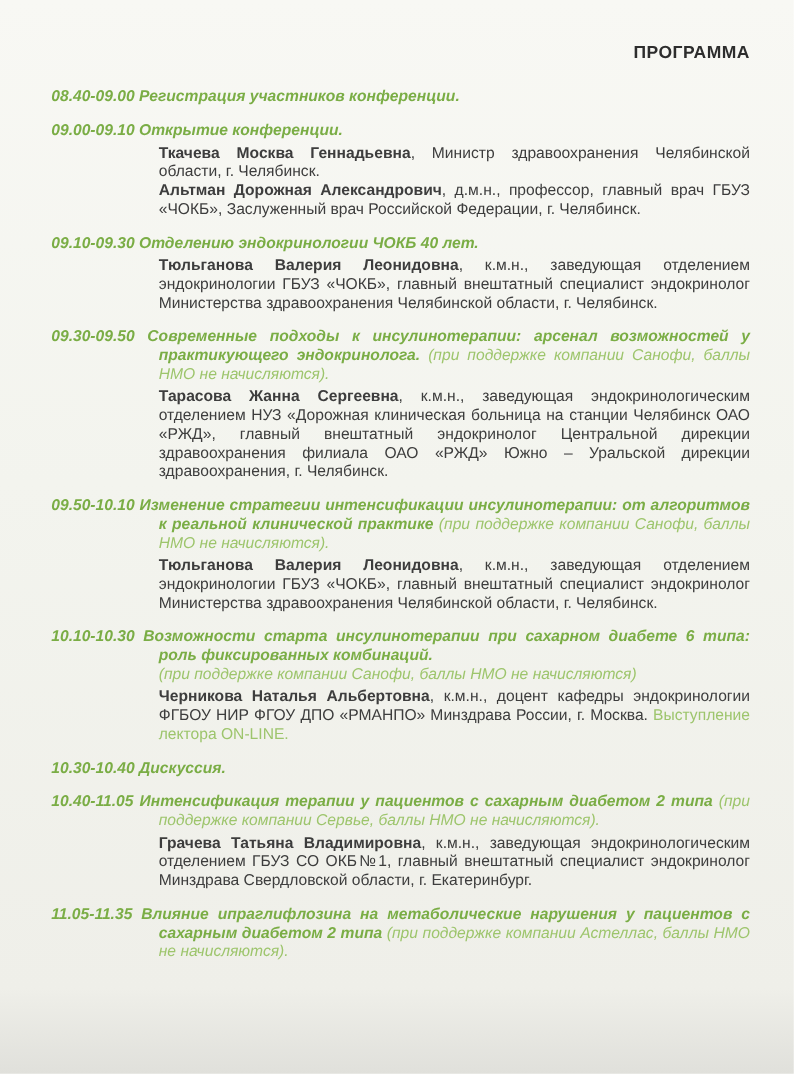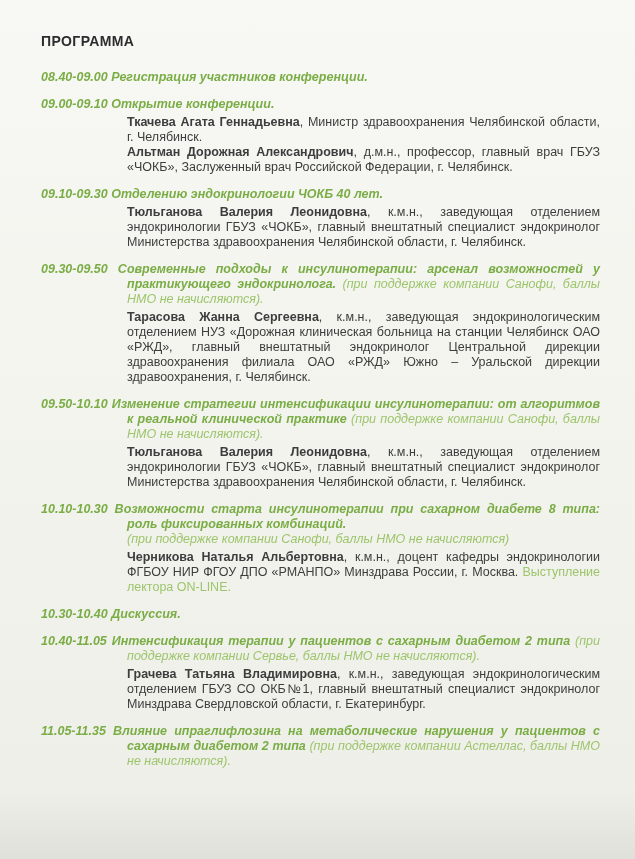--- a/index.html
+++ b/index.html
@@ -17,21 +17,21 @@
       var(--bg-low, #efefe9) 92%,
       var(--bg-bottom, #e0e0db) 100%);
   }
   main.page { padding: 33px 35px 0 41px; box-sizing: border-box; }
   h1.page-title {
     margin: 0 0 21px 0;
     font-size: 14px;
     line-height: 16px;
     font-weight: bold;
     letter-spacing: 0.4px;
-    text-align: left;
+    text-align: right;
     color: var(--title-ink, #2d2d2d);
   }
   .item { margin: 0 0 12px 0; }
   .item-title {
     margin: 0 0 0 86px;
     text-indent: -86px;
     text-align: justify;
     font-style: italic;
   }
   .speakers { margin: 3px 0 0 86px; }
@@ -49,21 +49,21 @@
   <h1 class="page-title">ПРОГРАММА</h1>
   <section id="schedule">
   <article class="item">
     <p class="item-title"><span class="time">08.40-09.00</span> <span class="run accent-bold">Регистрация участников конференции.</span></p>
 
   </article>
 
   <article class="item">
     <p class="item-title"><span class="time">09.00-09.10</span> <span class="run accent-bold">Открытие конференции.</span></p>
     <div class="speakers">
-          <p class="speaker"><span class="run name">Ткачева Агата Геннадьевна</span><span class="run body">, Министр здравоохранения Челябинской области, г. Челябинск.</span></p>
+          <p class="speaker"><span class="run name">Ткачева Москва Геннадьевна</span><span class="run body">, Министр здравоохранения Челябинской области, г. Челябинск.</span></p>
           <p class="speaker"><span class="run name">Альтман Дорожная Александрович</span><span class="run body">, д.м.н., профессор, главный врач ГБУЗ «ЧОКБ», Заслуженный врач Российской Федерации, г. Челябинск.</span></p>
         </div>
   </article>
 
   <article class="item">
     <p class="item-title"><span class="time">09.10-09.30</span> <span class="run accent-bold">Отделению эндокринологии ЧОКБ 40 лет.</span></p>
     <div class="speakers">
           <p class="speaker"><span class="run name">Тюльганова Валерия Леонидовна</span><span class="run body">, к.м.н., заведующая отделением эндокринологии ГБУЗ «ЧОКБ», главный внештатный специалист эндокринолог Министерства здравоохранения Челябинской области, г. Челябинск.</span></p>
         </div>
   </article>
@@ -76,21 +76,21 @@
   </article>
 
   <article class="item">
     <p class="item-title"><span class="time">09.50-10.10</span> <span class="run accent-bold">Изменение стратегии интенсификации инсулинотерапии: от алгоритмов к реальной клинической практике </span><span class="run accent">(при поддержке компании Санофи, баллы НМО не начисляются).</span></p>
     <div class="speakers">
           <p class="speaker"><span class="run name">Тюльганова Валерия Леонидовна</span><span class="run body">, к.м.н., заведующая отделением эндокринологии ГБУЗ «ЧОКБ», главный внештатный специалист эндокринолог Министерства здравоохранения Челябинской области, г. Челябинск.</span></p>
         </div>
   </article>
 
   <article class="item">
-    <p class="item-title"><span class="time">10.10-10.30</span> <span class="run accent-bold">Возможности старта инсулинотерапии при сахарном диабете 8 типа: роль фиксированных комбинаций.</span><br><span class="run accent">(при поддержке компании Санофи, баллы НМО не начисляются)</span></p>
+    <p class="item-title"><span class="time">10.10-10.30</span> <span class="run accent-bold">Возможности старта инсулинотерапии при сахарном диабете 6 типа: роль фиксированных комбинаций.</span><br><span class="run accent">(при поддержке компании Санофи, баллы НМО не начисляются)</span></p>
     <div class="speakers">
           <p class="speaker"><span class="run name">Черникова Наталья Альбертовна</span><span class="run body">, к.м.н., доцент кафедры эндокринологии ФГБОУ НИР ФГОУ ДПО «РМАНПО» Минздрава России, г. Москва. </span><span class="run accent">Выступление лектора ON-LINE.</span></p>
         </div>
   </article>
 
   <article class="item">
     <p class="item-title"><span class="time">10.30-10.40</span> <span class="run accent-bold">Дискуссия.</span></p>
 
   </article>
 

